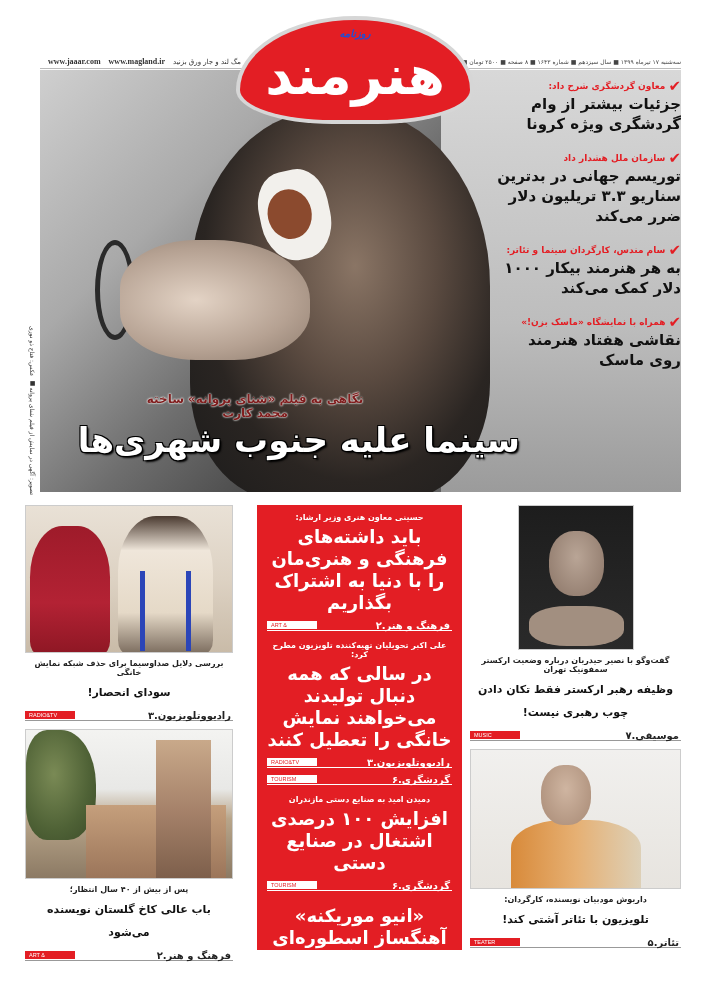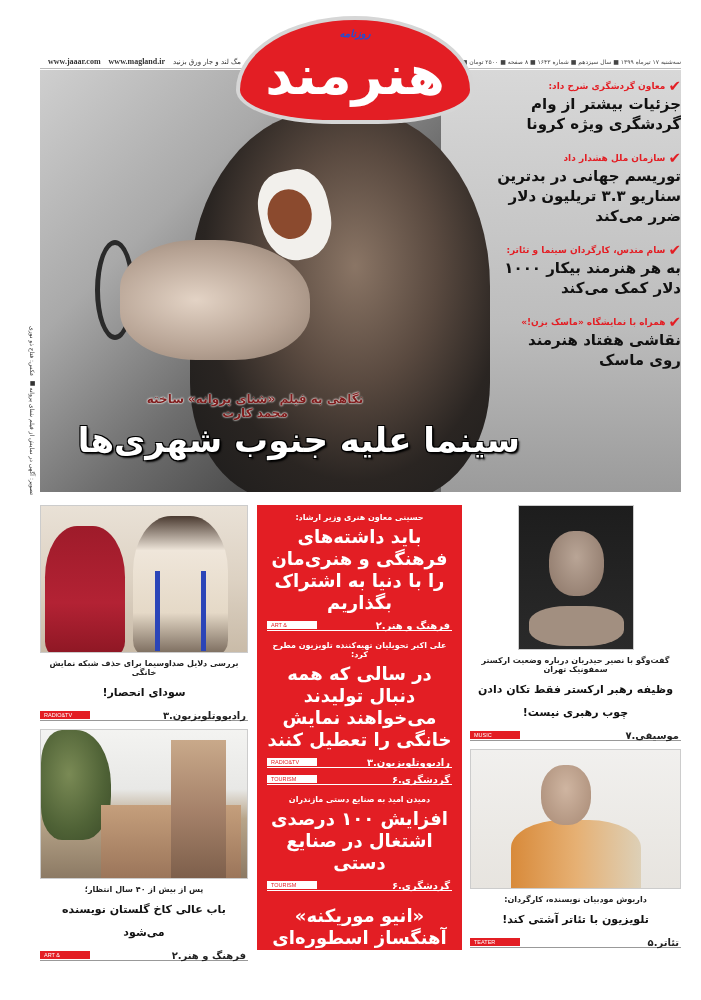--- a/index.html
+++ b/index.html
@@ -31,21 +31,21 @@
   .side-news .kicker { color: #e31e24; font-size: 9px; font-weight: bold; display: flex; align-items: center; gap: 3px; justify-content: flex-start; }
   .side-news .check { color: #e31e24; font-size: 15px; font-weight: bold; line-height: 12px; }
   .side-news .title { color: #111; font-size: 15px; font-weight: bold; line-height: 20px; margin-top: 2px; }
 
   .hero-kicker { position: absolute; top: 392px; left: 140px; width: 230px; text-align: center; color: #7f1d1d; font-size: 12px; font-weight: bold; text-shadow: 0 0 2px #fff, 0 0 2px #fff; }
   .hero-title { position: absolute; top: 410px; left: 60px; width: 460px; text-align: right; color: #fff; font-size: 34px; font-weight: bold; line-height: 60px; text-shadow: 1px 1px 0 #000, -1px -1px 0 #000, 1px -1px 0 #000, -1px 1px 0 #000, 2px 2px 2px #000; }
 
   .vertical-credit { position: absolute; top: 320px; left: 20px; width: 16px; height: 180px; writing-mode: vertical-rl; font-size: 6px; color: #333; text-align: center; }
 
   .col { position: absolute; top: 505px; }
-  .col-left { left: 40px; width: 208px; }
+  .col-left { left: 25px; width: 208px; }
   .col-mid { left: 257px; width: 205px; height: 445px; background: #e31e24; }
   .col-right { left: 470px; width: 211px; }
 
   .photo { width: 100%; border: 1px solid #ccc; position: relative; overflow: hidden; }
   .photo-couple { height: 148px; background: linear-gradient(180deg, #e9e1d6 0%, #ddd2c3 50%, #c9bba8 100%); }
   .photo-couple .woman { position: absolute; left: 4px; top: 20px; width: 80px; height: 128px; border-radius: 40% 40% 10% 10%; background: linear-gradient(180deg, #9e1b2a 0%, #b32234 60%, #8e1724 100%); }
   .photo-couple .man { position: absolute; left: 92px; top: 10px; width: 95px; height: 138px; border-radius: 40% 40% 10% 10%; background: linear-gradient(180deg, #4a3a30 0%, #efe6da 25%, #e5d9c7 70%, #7b6c5e 100%); }
   .photo-couple .man::before, .photo-couple .man::after { content: ""; position: absolute; top: 55px; width: 5px; height: 80px; background: #2b45b8; }
   .photo-couple .man::before { left: 22px; } .photo-couple .man::after { right: 22px; }
 

